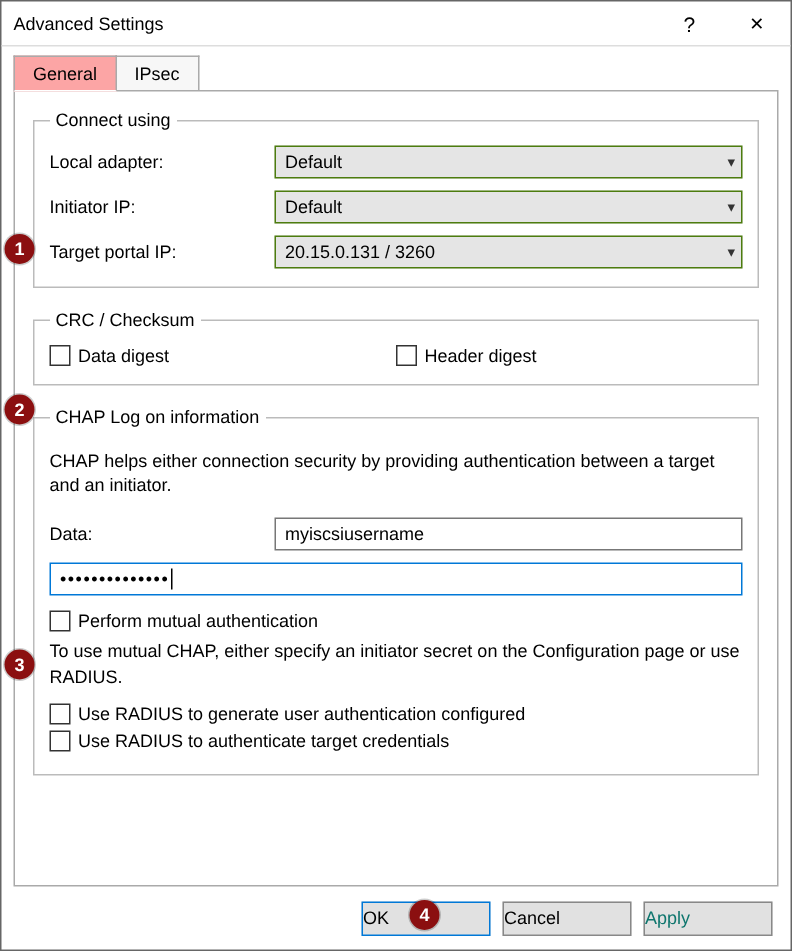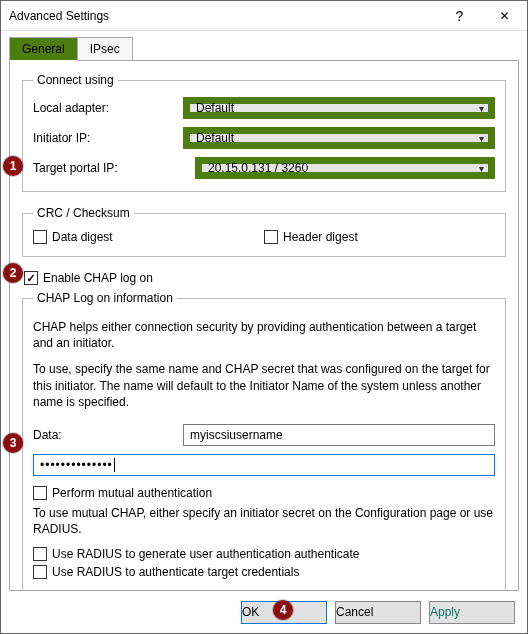--- a/index.html
+++ b/index.html
@@ -2,30 +2,30 @@
 <html><head>
 <meta charset="utf-8">
 <style>
   * { box-sizing: border-box; font-family: "Segoe UI", Tahoma, sans-serif; font-size: 12px; }
   body { margin: 0; background: #fff; }
   .window { width: 528px; height: 634px; border: 1px solid #666; background: #fff; position: relative; display: flex; flex-direction: column; }
   .titlebar { height: 30px; display: flex; align-items: center; padding: 0 0 0 8px; border-bottom: 1px solid #ddd; }
   .titlebar-title { flex: 1; }
   .titlebar-btn { width: 45px; height: 29px; display: flex; align-items: center; justify-content: center; font-size: 14px; }
   .tabs { display: flex; padding: 6px 8px 0 8px; }
-  .tab { padding: 4px 12px; border: 1px solid #aaa; border-bottom: none; background: #4d7c0f; margin-right: -1px; position: relative; }
+  .tab { padding: 4px 12px; border: 1px solid #aaa; border-bottom: none; background: #fca5a5; margin-right: -1px; position: relative; }
   .tab.inactive { background: #f7f7f7; }
   .tab.active { z-index: 2; border-bottom: 1px solid #fff; margin-bottom: -1px; }
   .tabpanel { border: 1px solid #aaa; margin: 0 8px; padding: 12px 12px 8px 12px; flex: 1; overflow: hidden; }
   fieldset { border: 1px solid #bbb; margin: 0 0 14px 0; padding: 10px 10px 12px 10px; }
   legend { padding: 0 4px; }
   .row { display: flex; align-items: center; margin-bottom: 8px; }
-  .row:last-child { margin-bottom: 0; gap: 12px; }
+  .row:last-child { margin-bottom: 0; }
   .lbl { width: 150px; }
-  .combo { flex: 1; height: 22px; border: 7px solid #4d7c0f; background: #e5e5e5; display: flex; align-items: center; padding: 0 6px; position: relative; }
+  .combo { flex: 1; height: 22px; border: 1px solid #4d7c0f; background: #e5e5e5; display: flex; align-items: center; padding: 0 6px; position: relative; }
   .combo-arrow { position: absolute; right: 4px; font-size: 10px; color: #333; }
   .chk { width: 14px; height: 14px; border: 1px solid #333; display: inline-flex; align-items: center; justify-content: center; margin-right: 5px; font-size: 11px; line-height: 1; vertical-align: middle; }
   .chk.checked::after { content: "✓"; color: #000; font-weight: bold; }
   .chk-label { display: inline-flex; align-items: center; }
   .crc-row { display: flex; }
   .crc-item { flex: 1; display: flex; align-items: center; }
   .enable-chap-row { margin: 0 0 6px 2px; display: flex; align-items: center; }
   .info-text { margin: 4px 0 10px 0; line-height: 1.35; }
   .textfield { flex: 1; height: 22px; border: 1px solid #777; background: #fff; padding: 0 6px; display: flex; align-items: center; }
   .textfield.focus { border: 1px solid #0078d7; }
@@ -95,30 +95,25 @@
           <span class="chk"></span>
           <span>Data digest</span>
         </label>
         <label class="crc-item chk-label">
           <span class="chk"></span>
           <span>Header digest</span>
         </label>
       </div>
     </fieldset>
 
-    <label class="enable-chap-row chk-label">
-      <span class="chk checked"></span>
-      <span>Enable CHAP log on</span>
-    </label>
 
     <fieldset>
       <legend>CHAP Log on information</legend>
 
       <div class="info-text">CHAP helps either connection security by providing authentication between a target and an initiator.</div>
-      <div class="info-text">To use, specify the same name and CHAP secret that was configured on the target for this initiator.  The name will default to the Initiator Name of the system unless another name is specified.</div>
 
       <div class="row" style="margin-top:14px;">
         <div class="lbl">Data:</div>
         <div class="textfield">
           <span>myiscsiusername</span>
         </div>
       </div>
 
       <div class="row">
         <div class="textfield focus">
@@ -129,21 +124,21 @@
 
       <div class="mutual">
         <label class="chk-label">
           <span class="chk"></span>
           <span>Perform mutual authentication</span>
         </label>
         <div class="info-text" style="margin-top:2px;">To use mutual CHAP, either specify an initiator secret on the Configuration page or use RADIUS.</div>
 
         <label class="chk-label" style="margin-bottom:4px;">
           <span class="chk"></span>
-          <span>Use RADIUS to generate user authentication authenticate</span>
+          <span>Use RADIUS to generate user authentication configured</span>
         </label><br>
         <label class="chk-label">
           <span class="chk"></span>
           <span>Use RADIUS to authenticate target credentials</span>
         </label>
       </div>
     </fieldset>
 
   </div>
 

